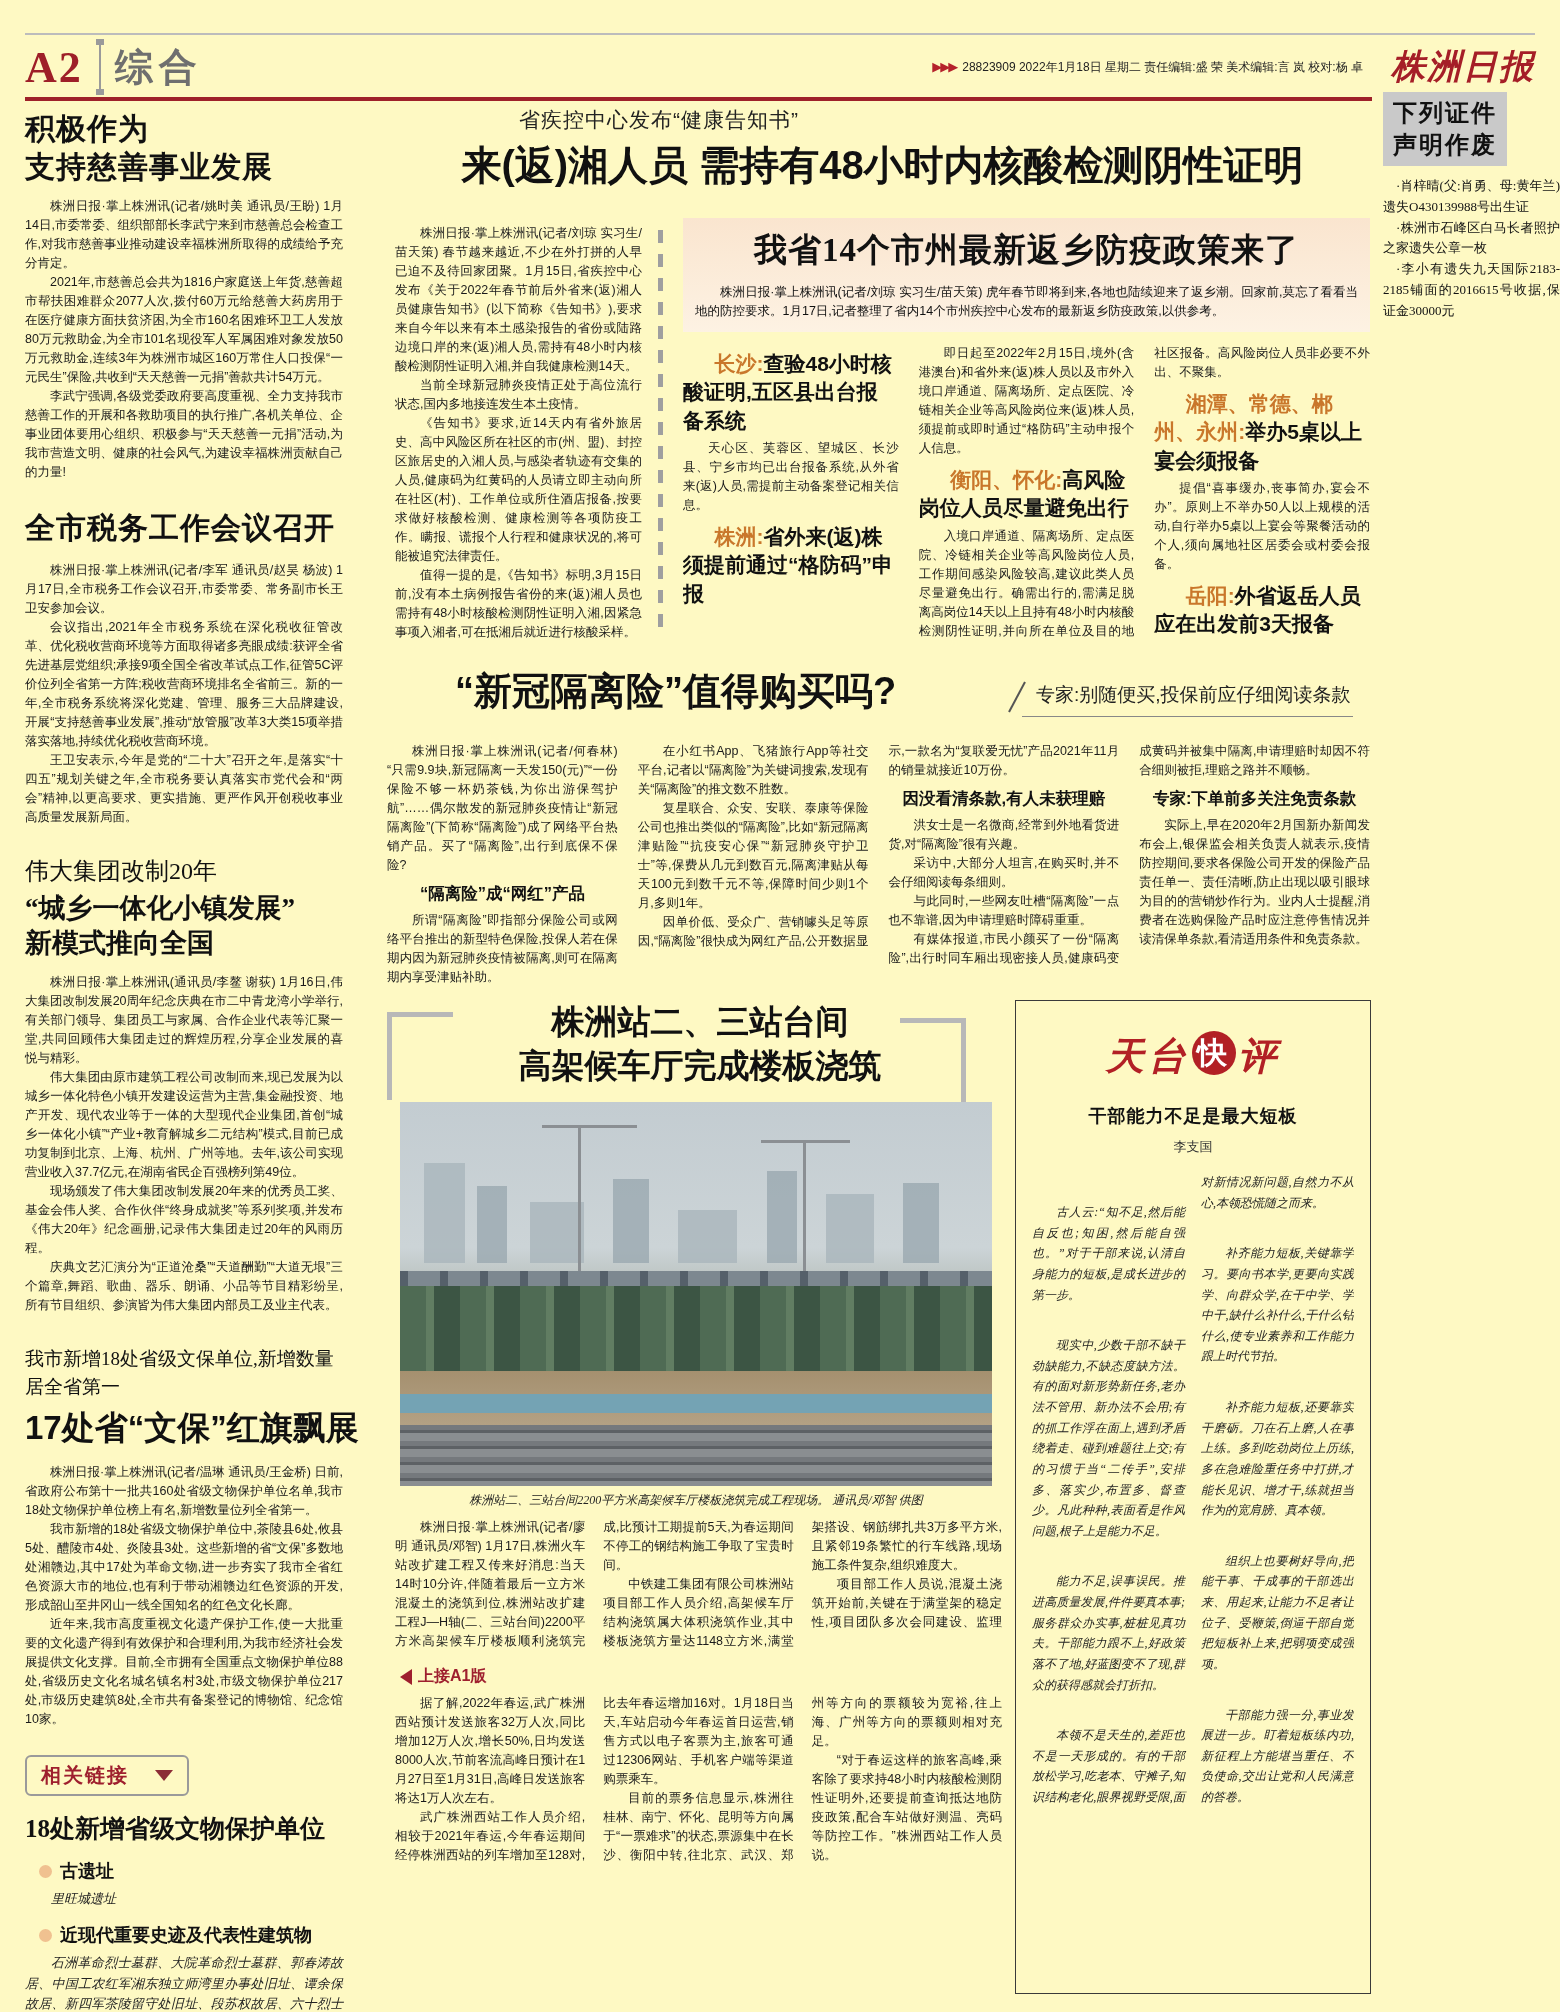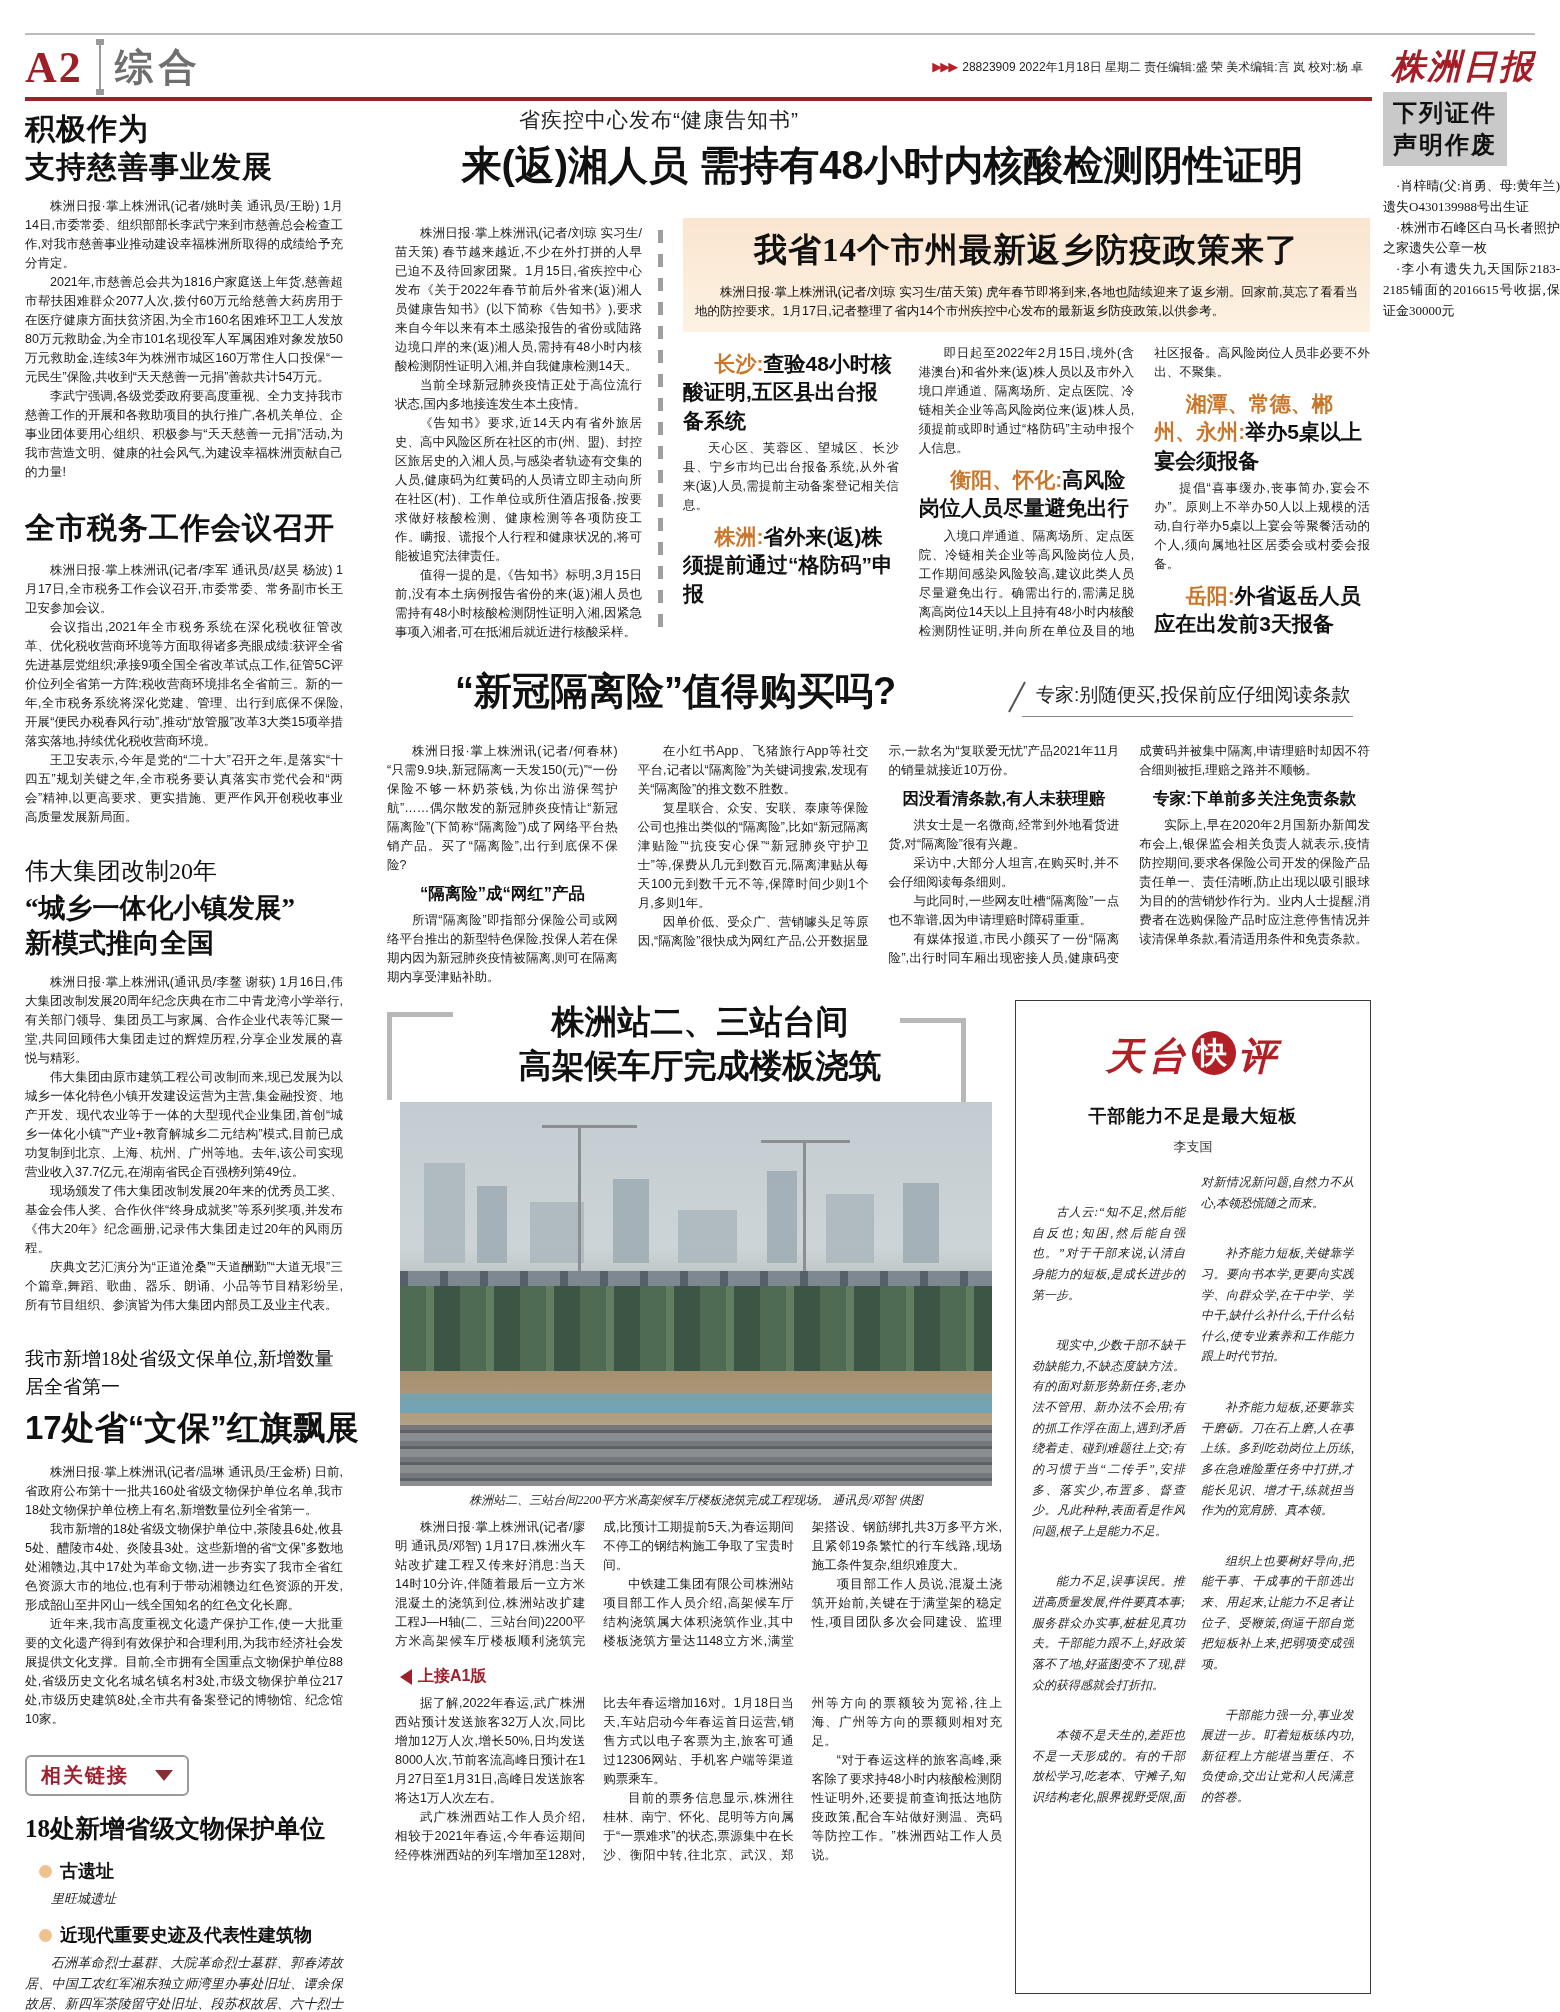--- a/index.html
+++ b/index.html
@@ -1,18 +1,18 @@
 <!DOCTYPE html>
 <html><head>
 <meta charset="utf-8">
 <style>
   * { margin:0; padding:0; box-sizing:border-box; }
   html,body { background:#e8e8e8; }
   .page {
-    position:relative; width:1560px; height:2012px; background:#ffffff;
+    position:relative; width:1560px; height:2012px; background:#fef9c3;
     font-family:"Liberation Sans","DejaVu Sans",sans-serif; color:#111;
     margin:0 auto; overflow:hidden;
   }
   .abs { position:absolute; }
 
   
   .top-grayline { left:25px; top:33px; width:1510px; height:2px; background:#bcbcbc; }
   .header { left:25px; top:40px; width:1510px; height:54px; display:flex; align-items:center; }
   .edition { font-family:"Liberation Serif","DejaVu Serif",serif; font-weight:bold; font-size:44px; color:#9e1f28; letter-spacing:2px; }
   .hdr-div { width:2px; height:52px; background:#9a9a9a; margin:0 14px 0 16px; position:relative; }
@@ -137,21 +137,21 @@
           <p class="bt">株洲日报·掌上株洲讯(记者/姚时美 通讯员/王盼) 1月14日,市委常委、组织部部长李武宁来到市慈善总会检查工作,对我市慈善事业推动建设幸福株洲所取得的成绩给予充分肯定。</p>
           <p class="bt">2021年,市慈善总会共为1816户家庭送上年货,慈善超市帮扶困难群众2077人次,拨付60万元给慈善大药房用于在医疗健康方面扶贫济困,为全市160名困难环卫工人发放80万元救助金,为全市101名现役军人军属困难对象发放50万元救助金,连续3年为株洲市城区160万常住人口投保“一元民生”保险,共收到“天天慈善一元捐”善款共计54万元。</p>
           <p class="bt">李武宁强调,各级党委政府要高度重视、全力支持我市慈善工作的开展和各救助项目的执行推广,各机关单位、企事业团体要用心组织、积极参与“天天慈善一元捐”活动,为我市营造文明、健康的社会风气,为建设幸福株洲贡献自己的力量!</p>
         </div>
     </div>
 
     <div>
       <div class="lc-title2">全市税务工作会议召开</div>
       <div class="flow">
           <p class="bt">株洲日报·掌上株洲讯(记者/李军 通讯员/赵昊 杨波) 1月17日,全市税务工作会议召开,市委常委、常务副市长王卫安参加会议。</p>
-          <p class="bt">会议指出,2021年全市税务系统在深化税收征管改革、优化税收营商环境等方面取得诸多亮眼成绩:获评全省先进基层党组织;承接9项全国全省改革试点工作,征管5C评价位列全省第一方阵;税收营商环境排名全省前三。新的一年,全市税务系统将深化党建、管理、出行到底保不保险,开展“便民办税春风行动”,推动“放管服”改革3大类15项举措落实落地,持续优化税收营商环境。</p>
+          <p class="bt">会议指出,2021年全市税务系统在深化税收征管改革、优化税收营商环境等方面取得诸多亮眼成绩:获评全省先进基层党组织;承接9项全国全省改革试点工作,征管5C评价位列全省第一方阵;税收营商环境排名全省前三。新的一年,全市税务系统将深化党建、管理、服务三大品牌建设,开展“支持慈善事业发展”,推动“放管服”改革3大类15项举措落实落地,持续优化税收营商环境。</p>
           <p class="bt">王卫安表示,今年是党的“二十大”召开之年,是落实“十四五”规划关键之年,全市税务要认真落实市党代会和“两会”精神,以更高要求、更实措施、更严作风开创税收事业高质量发展新局面。</p>
         </div>
     </div>
 
     <div>
       <div class="kicker-s">伟大集团改制20年</div>
       <div class="lc-title3">
         <div>“城乡一体化小镇发展”</div>
         <div>新模式推向全国</div>
       </div>

